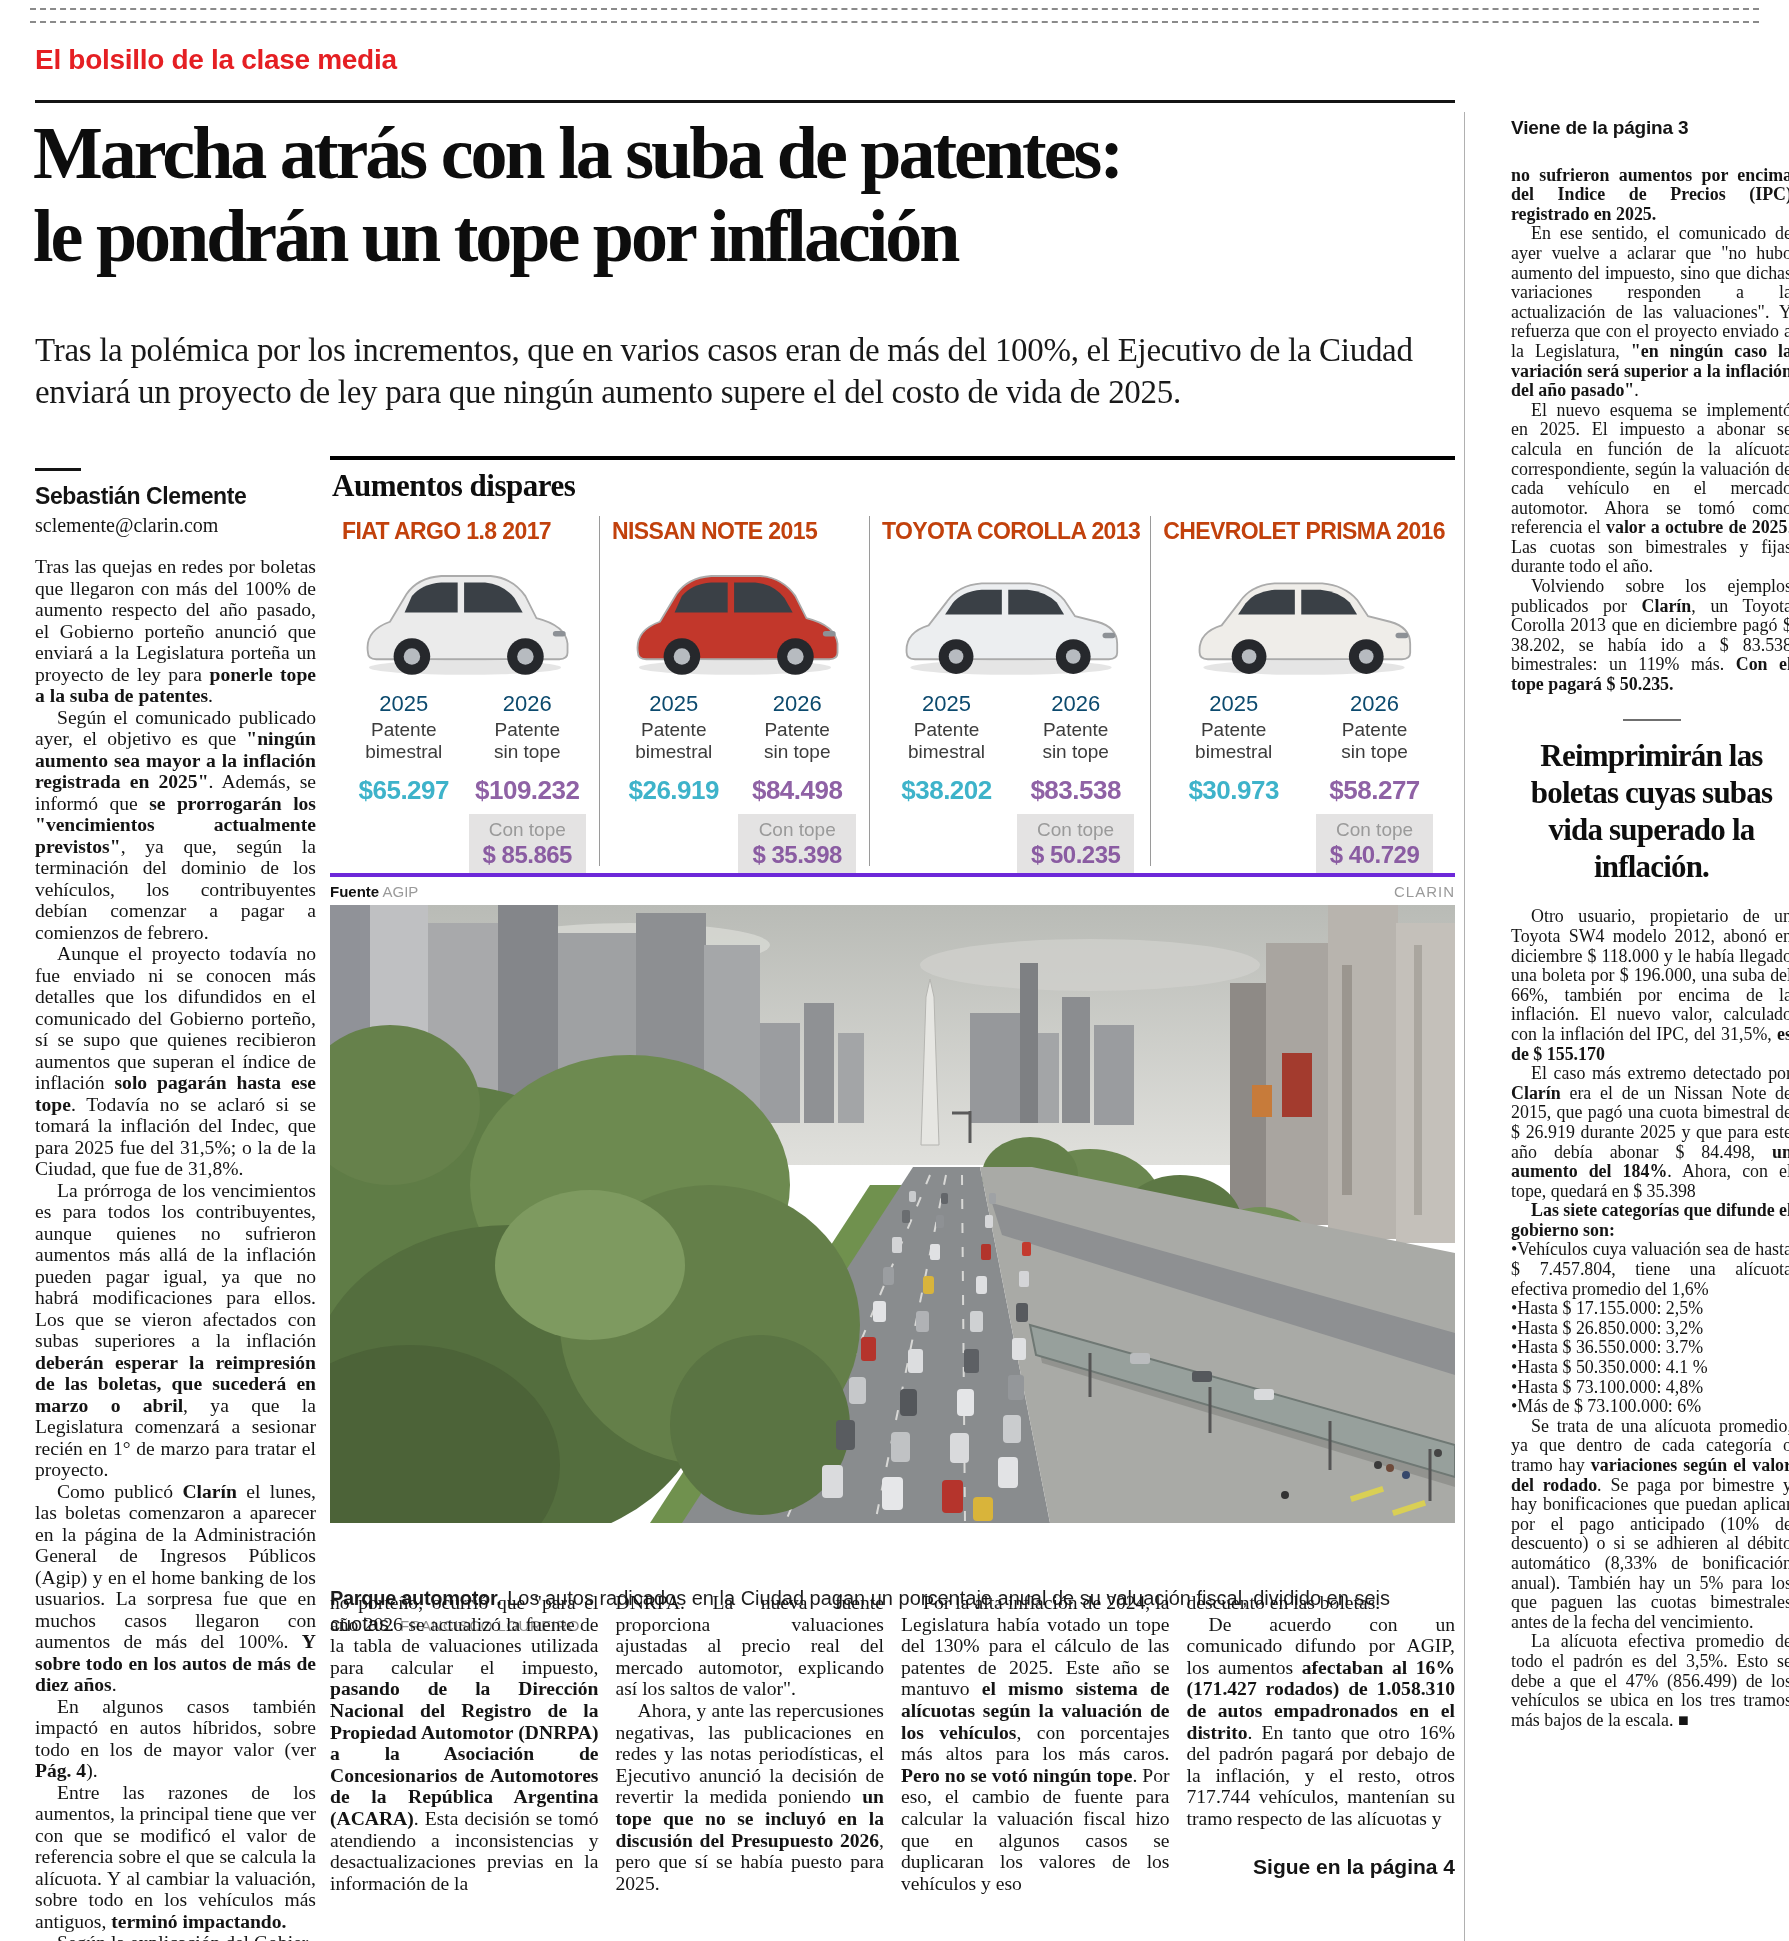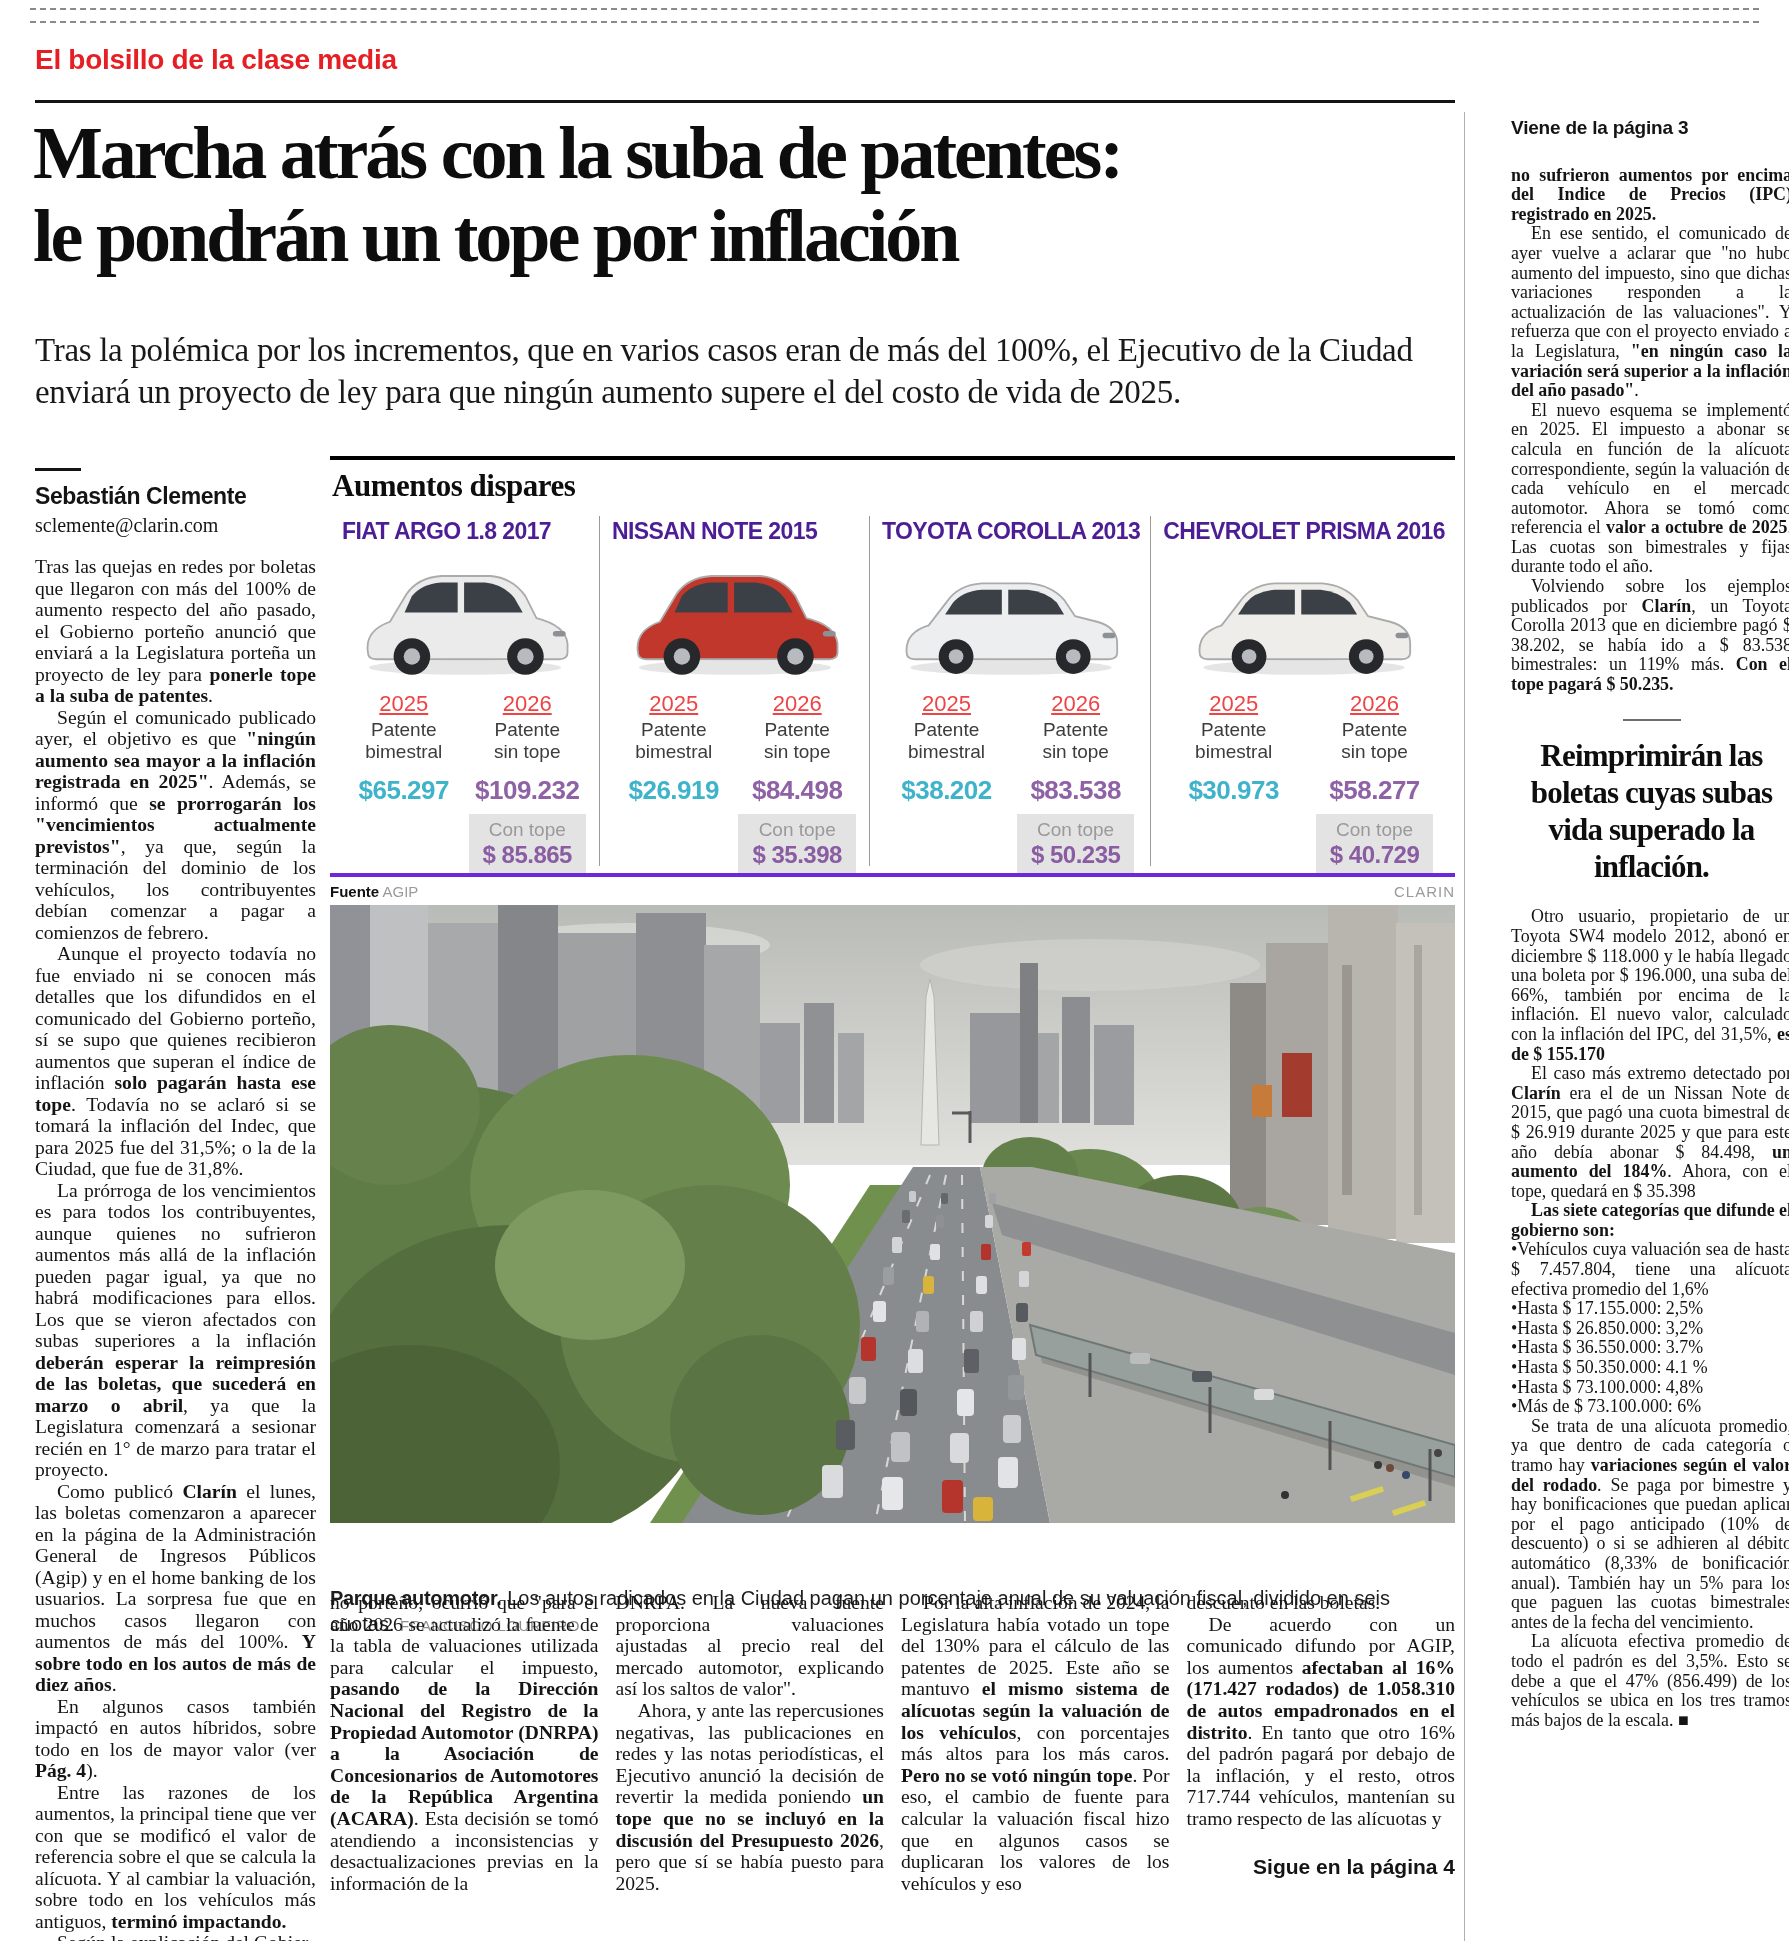--- a/index.html
+++ b/index.html
@@ -33,25 +33,25 @@
 
   
   .infographic{position:absolute;left:330px;top:456px;width:1125px;height:444px;}
   .ig-bar{height:4px;background:#000;}
   .ig-title{margin:8px 0 0 2px;font-family:"Liberation Serif",serif;font-weight:700;
             font-size:31px;letter-spacing:-0.5px;color:#0d0d0d;}
   .ig-panels{position:absolute;left:0;top:60px;width:1125px;height:350px;display:flex;}
   .ig-panel{flex:1 1 0;padding:2px 10px 0 12px;}
   .ig-panel + .ig-panel{border-left:1px solid #9a9a9a;}
   .ig-name{font-family:"Liberation Sans",sans-serif;font-weight:700;font-size:23px;
-           letter-spacing:-0.6px;color:#4c1d95;white-space:nowrap;}
+           letter-spacing:-0.6px;color:#c2410c;white-space:nowrap;}
   .car-img{display:block;width:238px;height:140px;margin:4px auto 0 auto;}
   .ig-vals{display:flex;text-align:center;font-family:"Liberation Sans",sans-serif;margin-top:2px;}
   .ig-col{flex:1 1 0;}
-  .ig-year{font-size:22px;color:#ef4444;text-decoration:underline;}
+  .ig-year{font-size:22px;color:#0c4a6e;}
   .ig-lab{font-size:19px;line-height:1.15;color:#3c3c3c;margin-top:2px;}
   .ig-val{font-size:26px;font-weight:700;margin-top:12px;letter-spacing:-0.5px;}
   .v25{color:#3eb3ca;}
   .v26{color:#8f62a5;}
   .ig-tope{display:inline-block;background:#e4e3e3;margin-top:8px;padding:5px 14px 7px 14px;}
   .ig-tope-lab{font-size:19px;color:#9a9a9a;}
   .ig-tope-val{font-size:24px;font-weight:700;color:#8a5ca2;letter-spacing:-0.5px;}
   .ig-footer{position:absolute;left:0;bottom:0;width:1125px;border-top:4px solid #6d28d9;
              padding-top:6px;display:flex;justify-content:space-between;
              font-family:"Liberation Sans",sans-serif;font-size:15px;}

